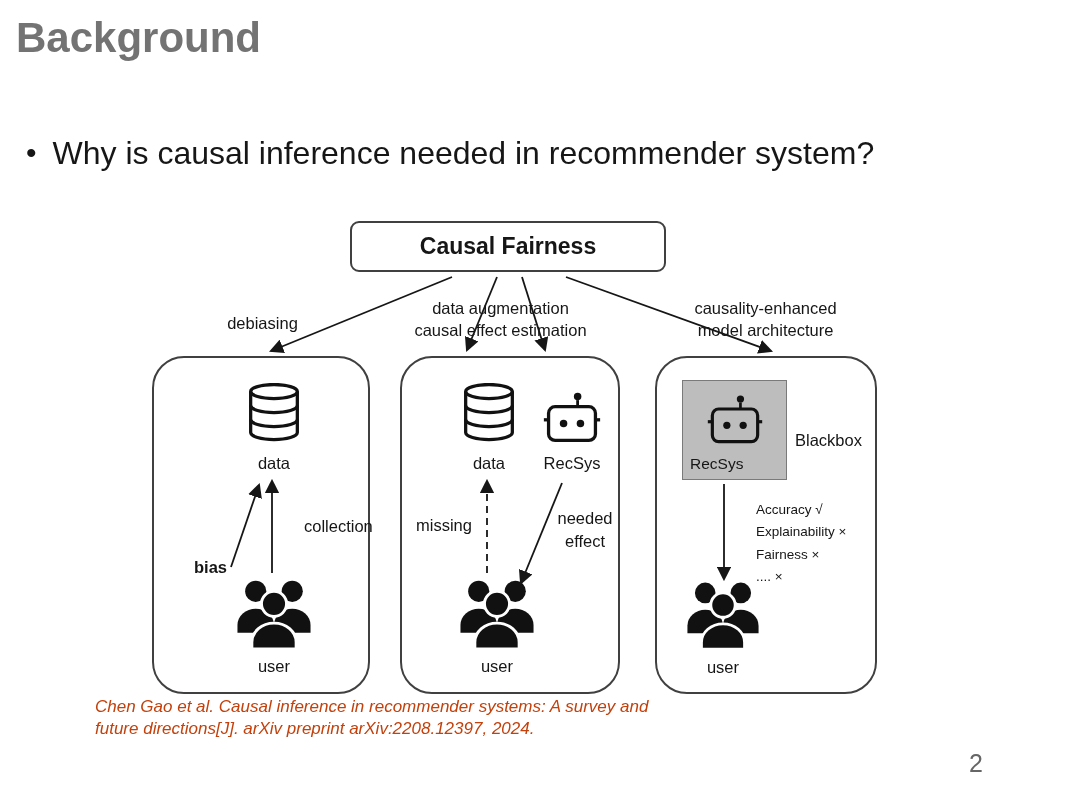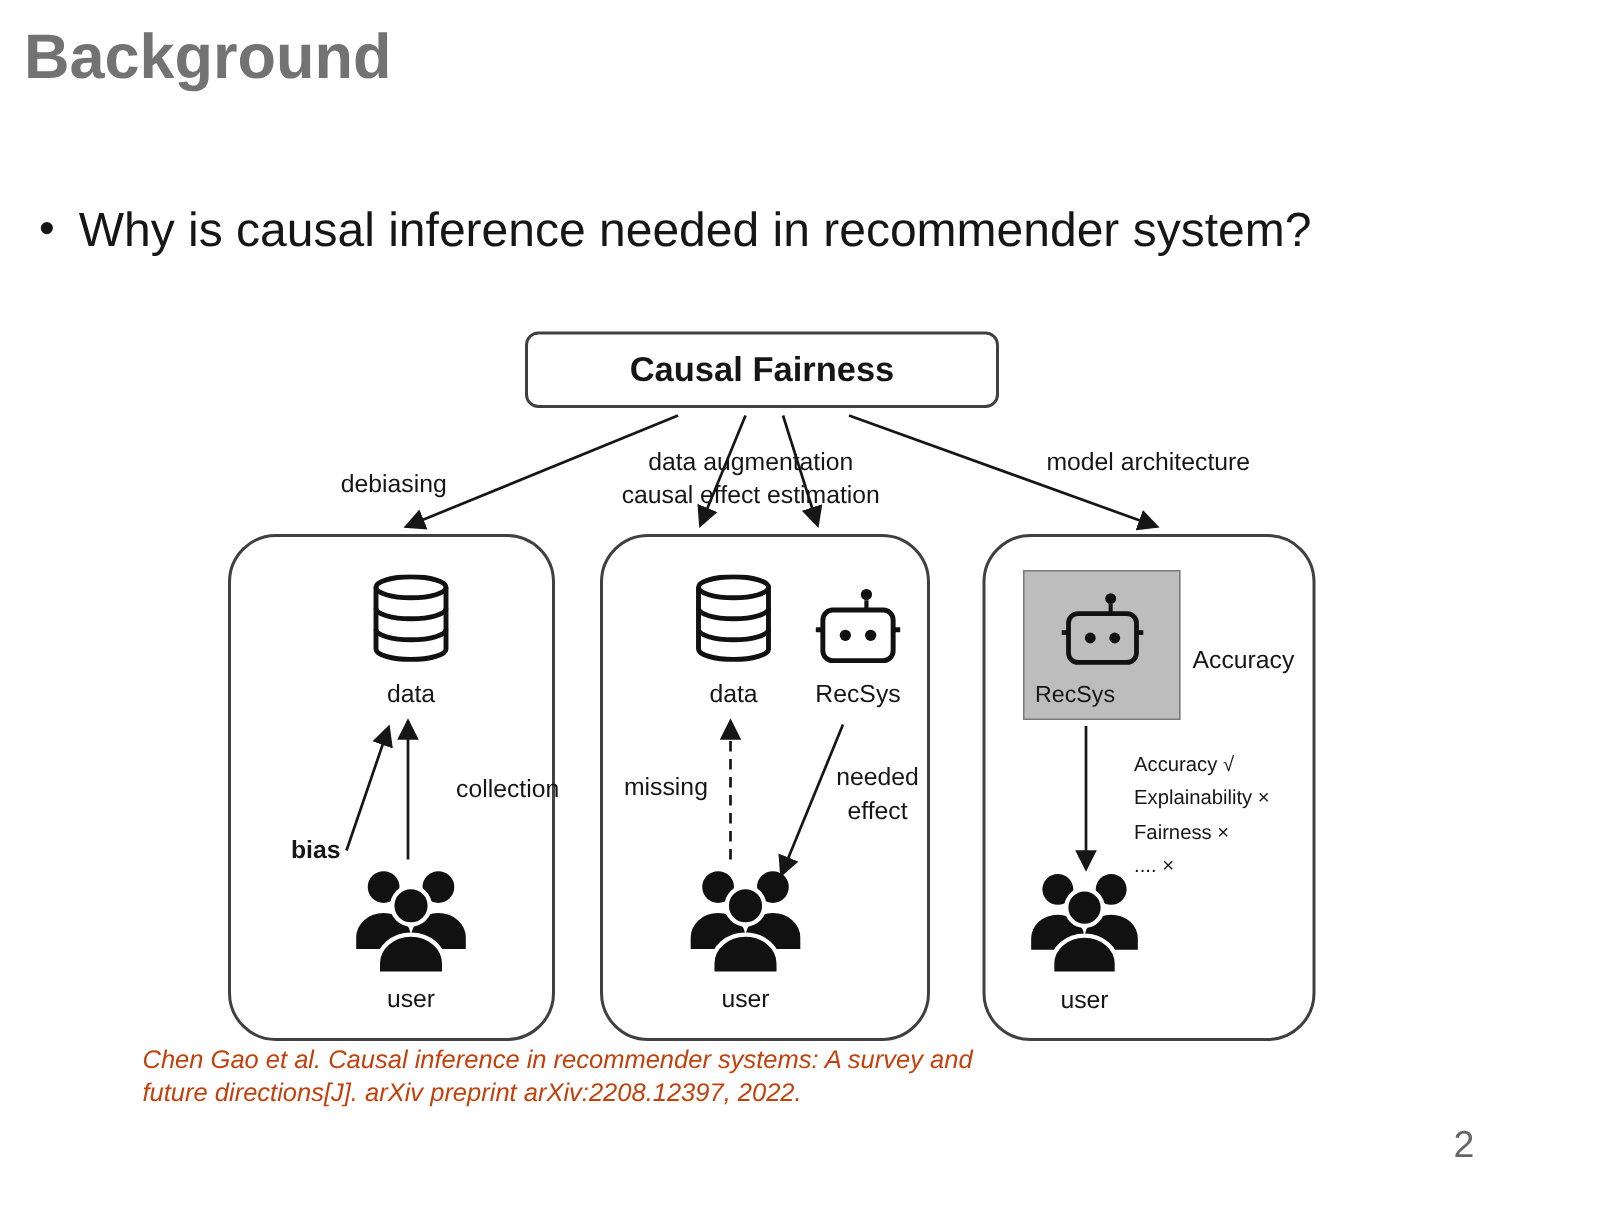--- a/index.html
+++ b/index.html
@@ -91,20 +91,21 @@
   </div>
 
   <div class="branch branch-0">
     <div>debiasing</div>
   </div>
   <div class="branch branch-1">
     <div>data augmentation</div>
     <div>causal effect estimation</div>
   </div>
   <div class="branch branch-2">
+    <div>causality-enhanced</div>
     <div>model architecture</div>
   </div>
 
   <div class="panel panel-left">
     <span class="icon lp-db">
       <svg width="56" height="60" viewBox="0 0 60 64">
         <ellipse cx="30" cy="9" rx="25" ry="7.5" fill="none" stroke="#111" stroke-width="3.5"></ellipse>
         <path d="M5 9 v44 a25 7.5 0 0 0 50 0 v-44" fill="none" stroke="#111" stroke-width="3.5"></path>
         <path d="M5 24 a25 7.5 0 0 0 50 0" fill="none" stroke="#111" stroke-width="3.5"></path>
         <path d="M5 39 a25 7.5 0 0 0 50 0" fill="none" stroke="#111" stroke-width="3.5"></path>
@@ -182,21 +183,21 @@
           <line x1="38" y1="9" x2="38" y2="16" stroke="#111" stroke-width="3"></line>
           <rect x="7" y="16" width="50" height="36" rx="7" fill="none" stroke="#111" stroke-width="3.5"></rect>
           <circle cx="23" cy="34" r="4" fill="#111"></circle>
           <circle cx="41" cy="34" r="4" fill="#111"></circle>
           <line x1="2" y1="30" x2="7" y2="30" stroke="#111" stroke-width="3.5"></line>
           <line x1="57" y1="30" x2="62" y2="30" stroke="#111" stroke-width="3.5"></line>
         </svg>
       </span>
       <span class="rp-recsys">RecSys</span>
     </div>
-    <span class="lbl rp-blackbox">Accuracy</span>
+    <span class="lbl rp-blackbox">Blackbox</span>
     <div class="rp-props">
       <div>Accuracy √</div>
       <div>Explainability ×</div>
       <div>Fairness ×</div>
       <div>.... ×</div>
     </div>
     <span class="icon rp-users">
       <svg width="76" height="73" viewBox="0 0 80 78">
         <g fill="#111">
           <circle cx="21" cy="17" r="11"></circle>
@@ -230,19 +231,19 @@
 
       <path d="M487 573 L487 481" stroke-dasharray="7 5" marker-end="url(#ah)"></path>
       <path d="M562 483 L521 583" marker-end="url(#ah)"></path>
 
       <path d="M724 484 L724 579" marker-end="url(#ah)"></path>
     </g>
   </svg>
 
   <div class="citation">
     <div>Chen Gao et al. Causal inference in recommender systems: A survey and</div>
-    <div>future directions[J]. arXiv preprint arXiv:2208.12397, 2022.</div>
+    <div>future directions[J]. arXiv preprint arXiv:2208.12397, 2024.</div>
   </div>
 
   <div class="page-number">2</div>
 
 
 </div>
 
 </body></html>

